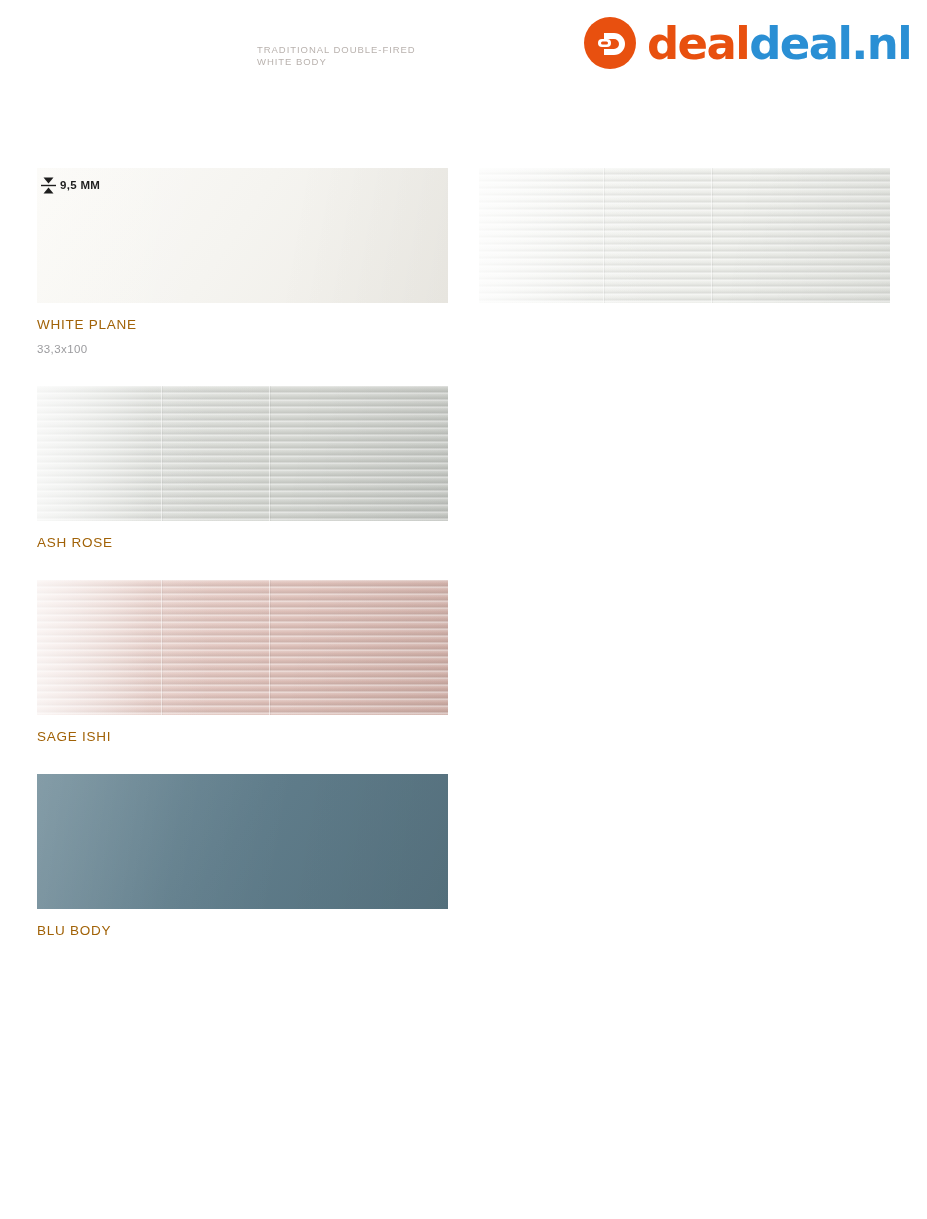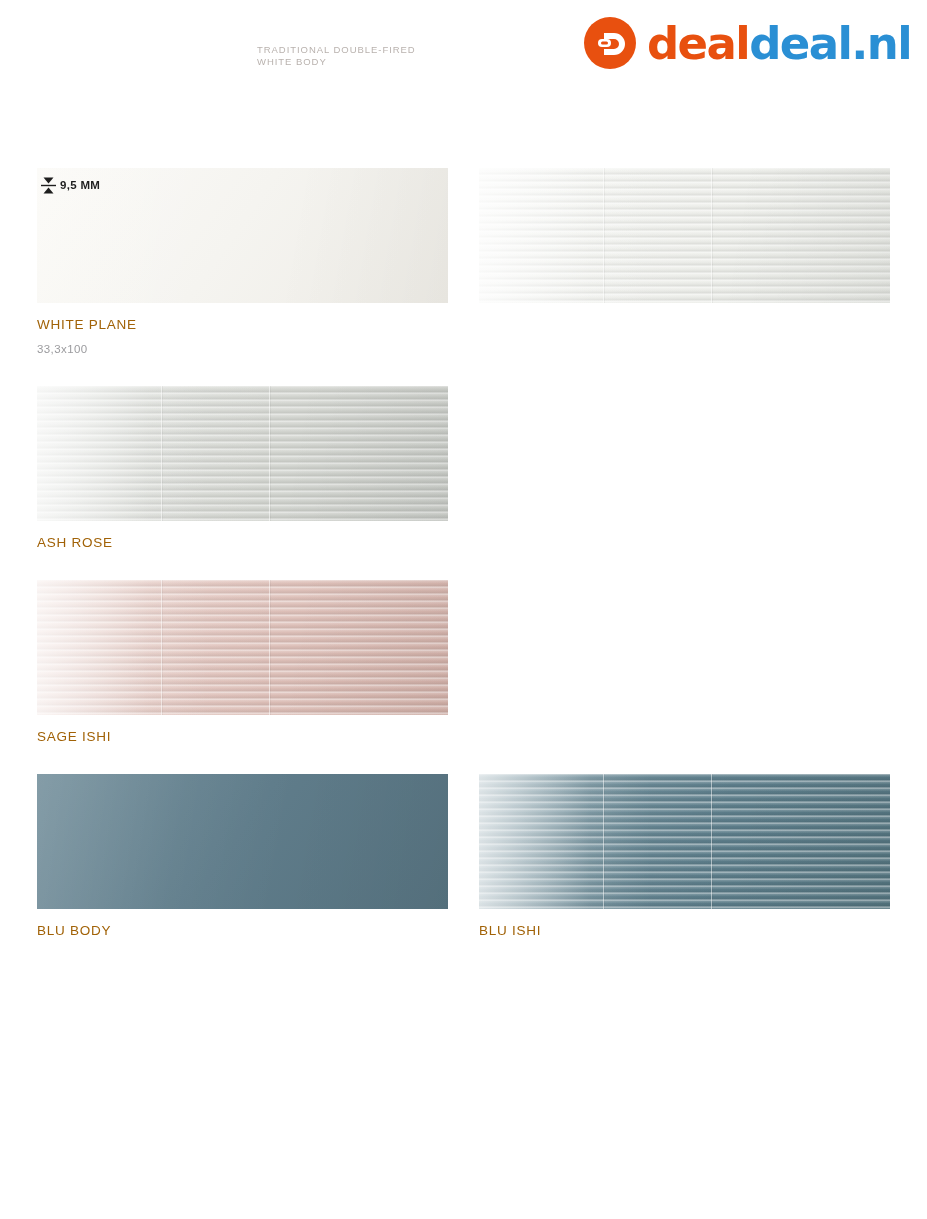--- a/index.html
+++ b/index.html
@@ -246,27 +246,15 @@
   </div>
 
 
   <div class="tile-row">
     <div class="tile-cell">
       <div class="tile-swatch" style="background: linear-gradient(125deg, rgb(109, 138, 151) 0%, rgb(95, 124, 138) 48%, rgb(86, 114, 127) 100%);">
           <div class="sheen" style="background: linear-gradient(100deg, rgba(255, 255, 255, 0.16) 0%, rgba(255, 255, 255, 0.04) 35%, rgba(255, 255, 255, 0) 60%, rgba(0, 0, 0, 0.03) 100%);"></div>
         </div>
       <div class="tile-caption">BLU BODY</div>
     </div>
-    <div class="tile-cell">
-      <div class="tile-swatch" style="background: linear-gradient(125deg, rgb(111, 142, 154) 0%, rgb(94, 127, 140) 48%, rgb(84, 117, 128) 100%);">
-          <div class="ridges"></div>
-          <div class="ridges-fade"></div>
-          <div class="seam" style="left: 124px;"></div>
-          <div class="seam-dark" style="left: 125px;"></div>
-          <div class="seam" style="left: 232px;"></div>
-          <div class="seam-dark" style="left: 233px;"></div>
-          <div class="sheen" style="background: linear-gradient(100deg, rgba(255, 255, 255, 0.16) 0%, rgba(255, 255, 255, 0.04) 35%, rgba(255, 255, 255, 0) 60%, rgba(0, 0, 0, 0.03) 100%);"></div>
-        </div>
-      <div class="tile-caption">BLU ISHI</div>
-    </div>
   </div>
 
 </div>
 
 </body></html>

